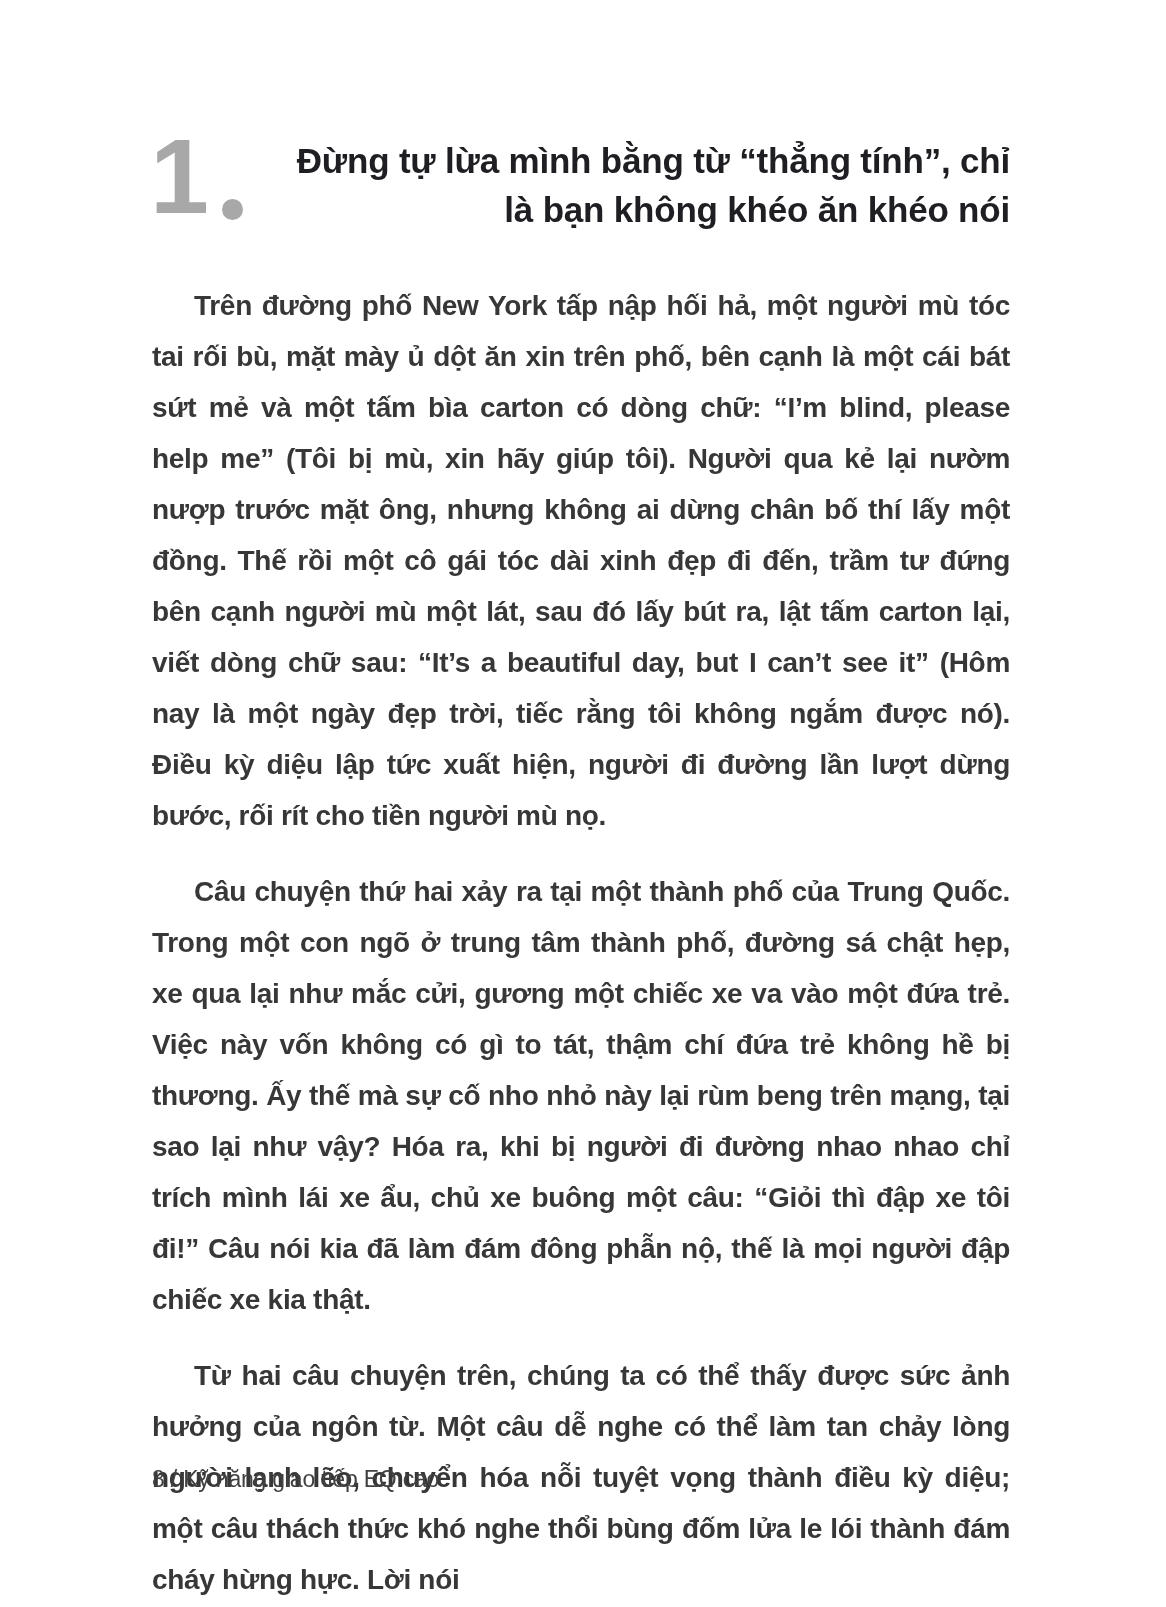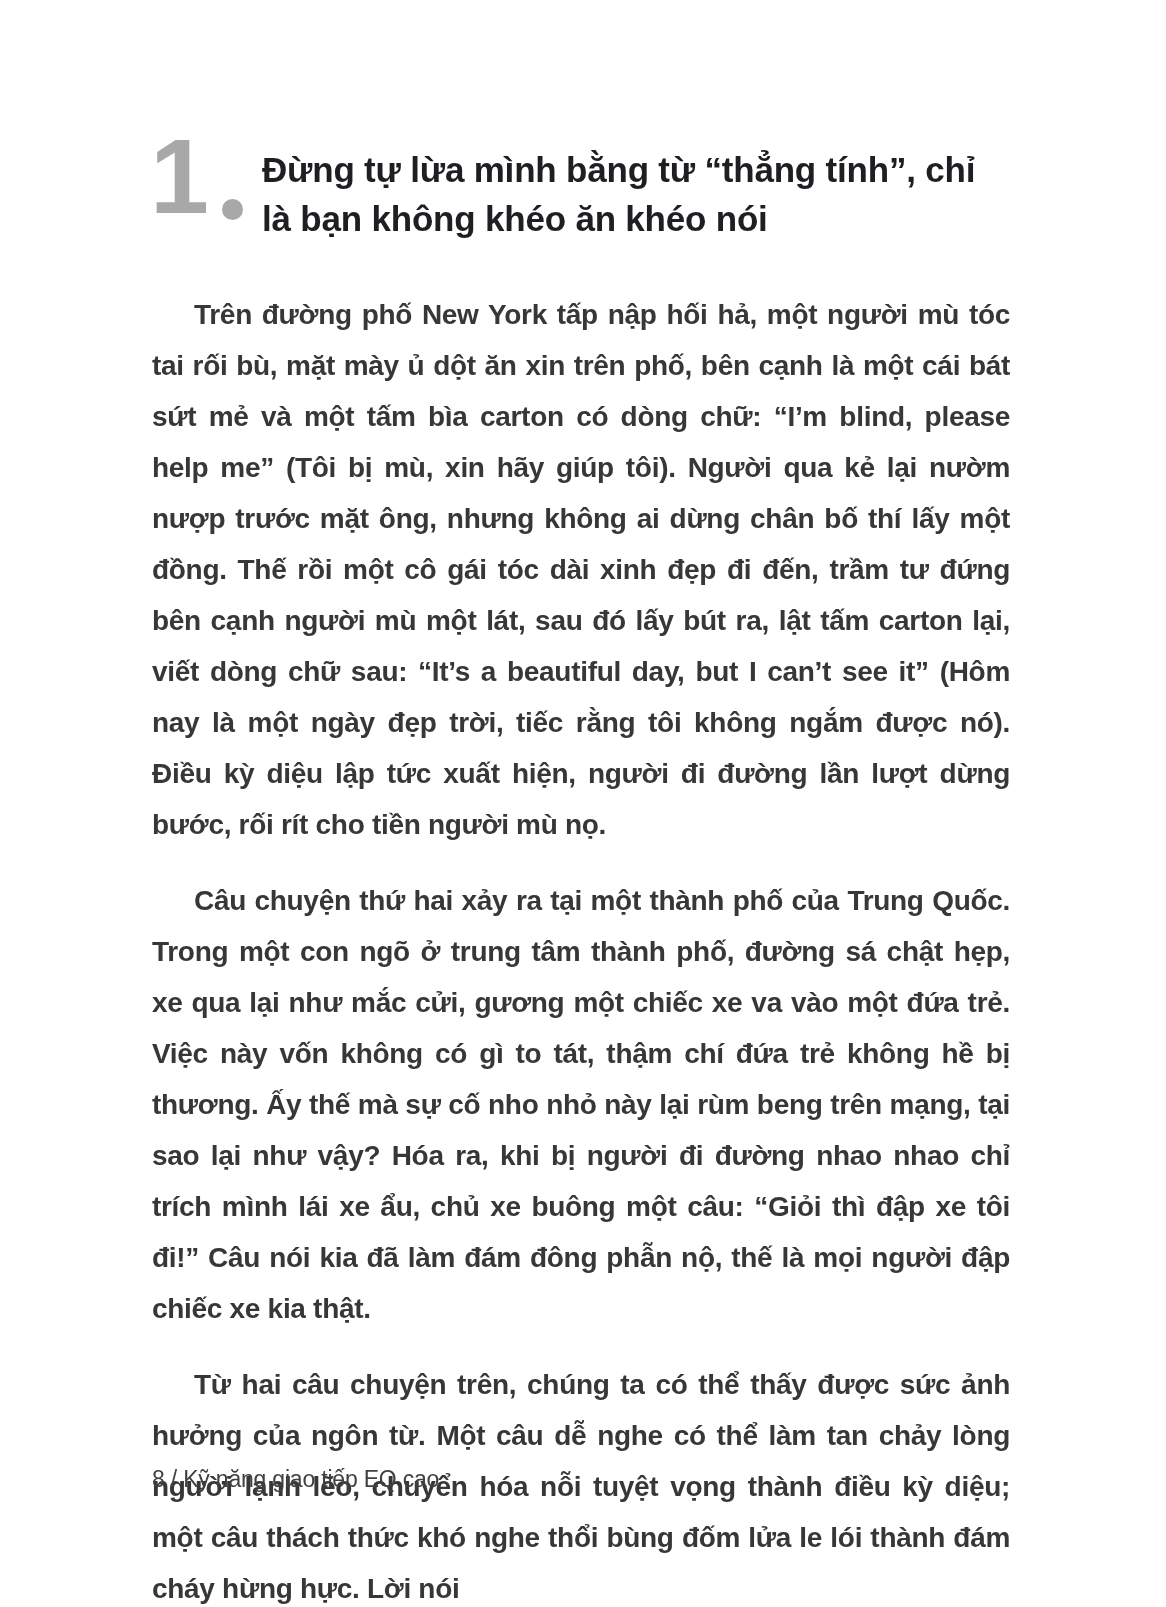--- a/index.html
+++ b/index.html
@@ -44,23 +44,24 @@
     border-radius:50%;
     background:var(--c-number);
     margin-left:15px;
     margin-bottom:4px;
   }
   .chapter-title{
     font-size:35px;
     font-weight:bold;
     line-height:49px;
     color:var(--c-heading);
-    margin-top:17px;
+    margin-top:8px;
     max-width:755px;
     letter-spacing:-0.2px;
+    text-align:right;
   }
   .page-body{
     margin:46px 156px 0 152px;
     font-weight:bold;
   }
   .page-body p{
     font-size:28px;
     line-height:51px;
     color:var(--c-body);
     text-align:justify;

